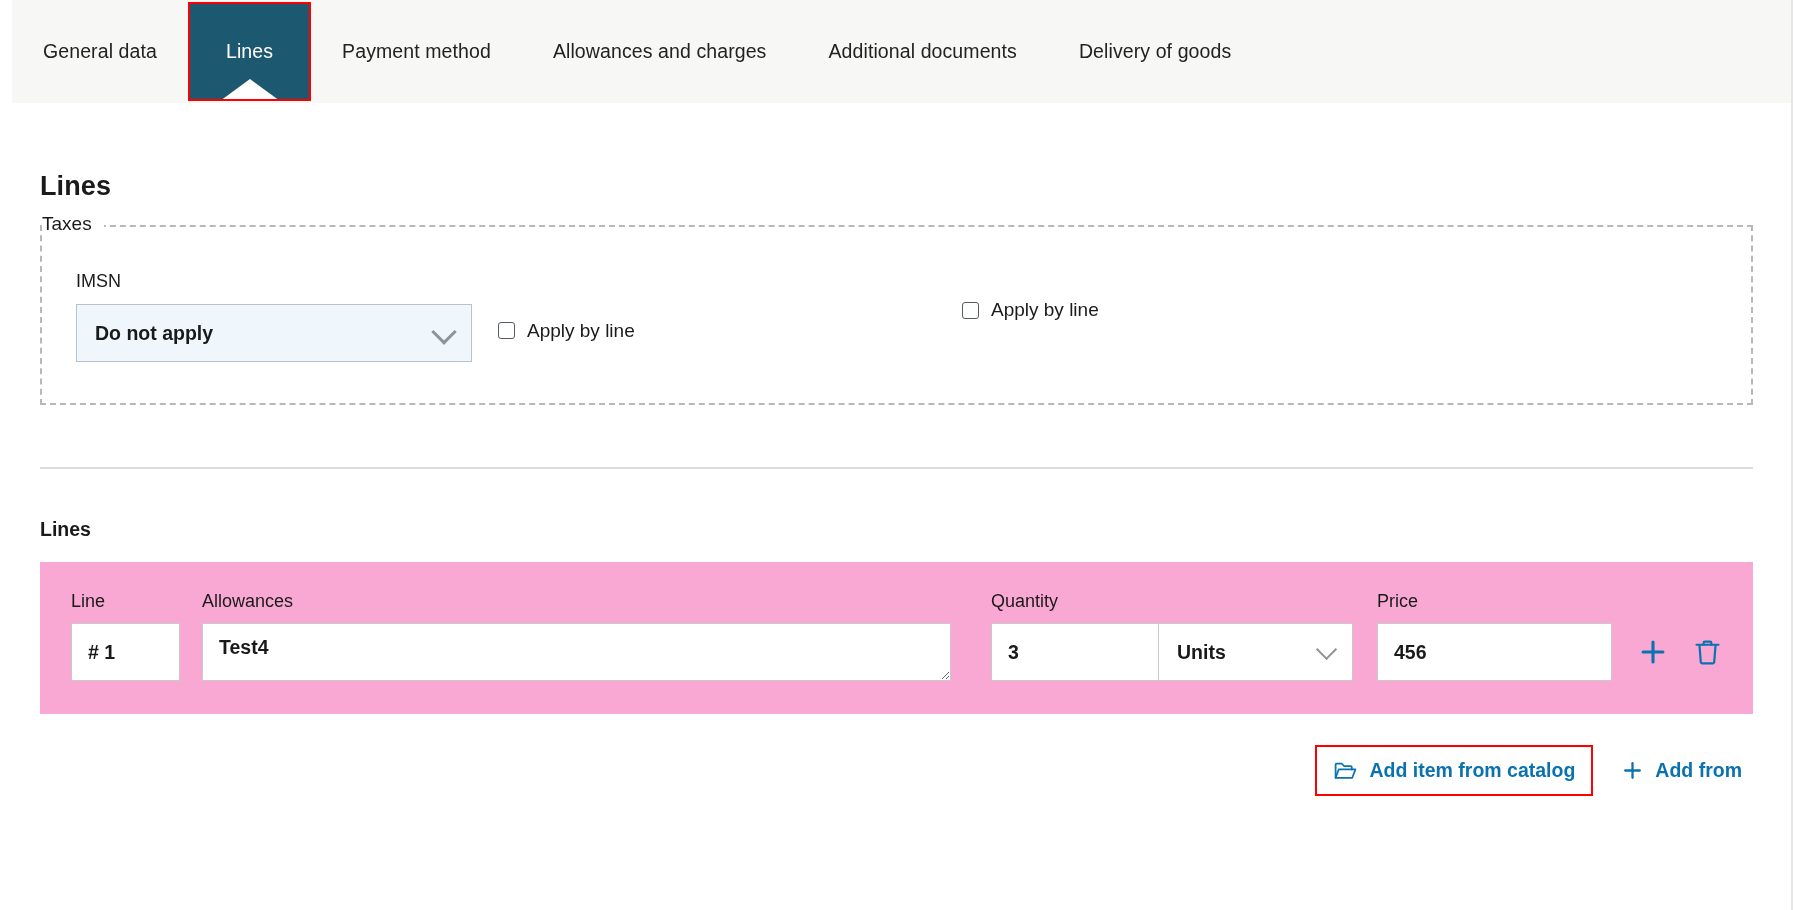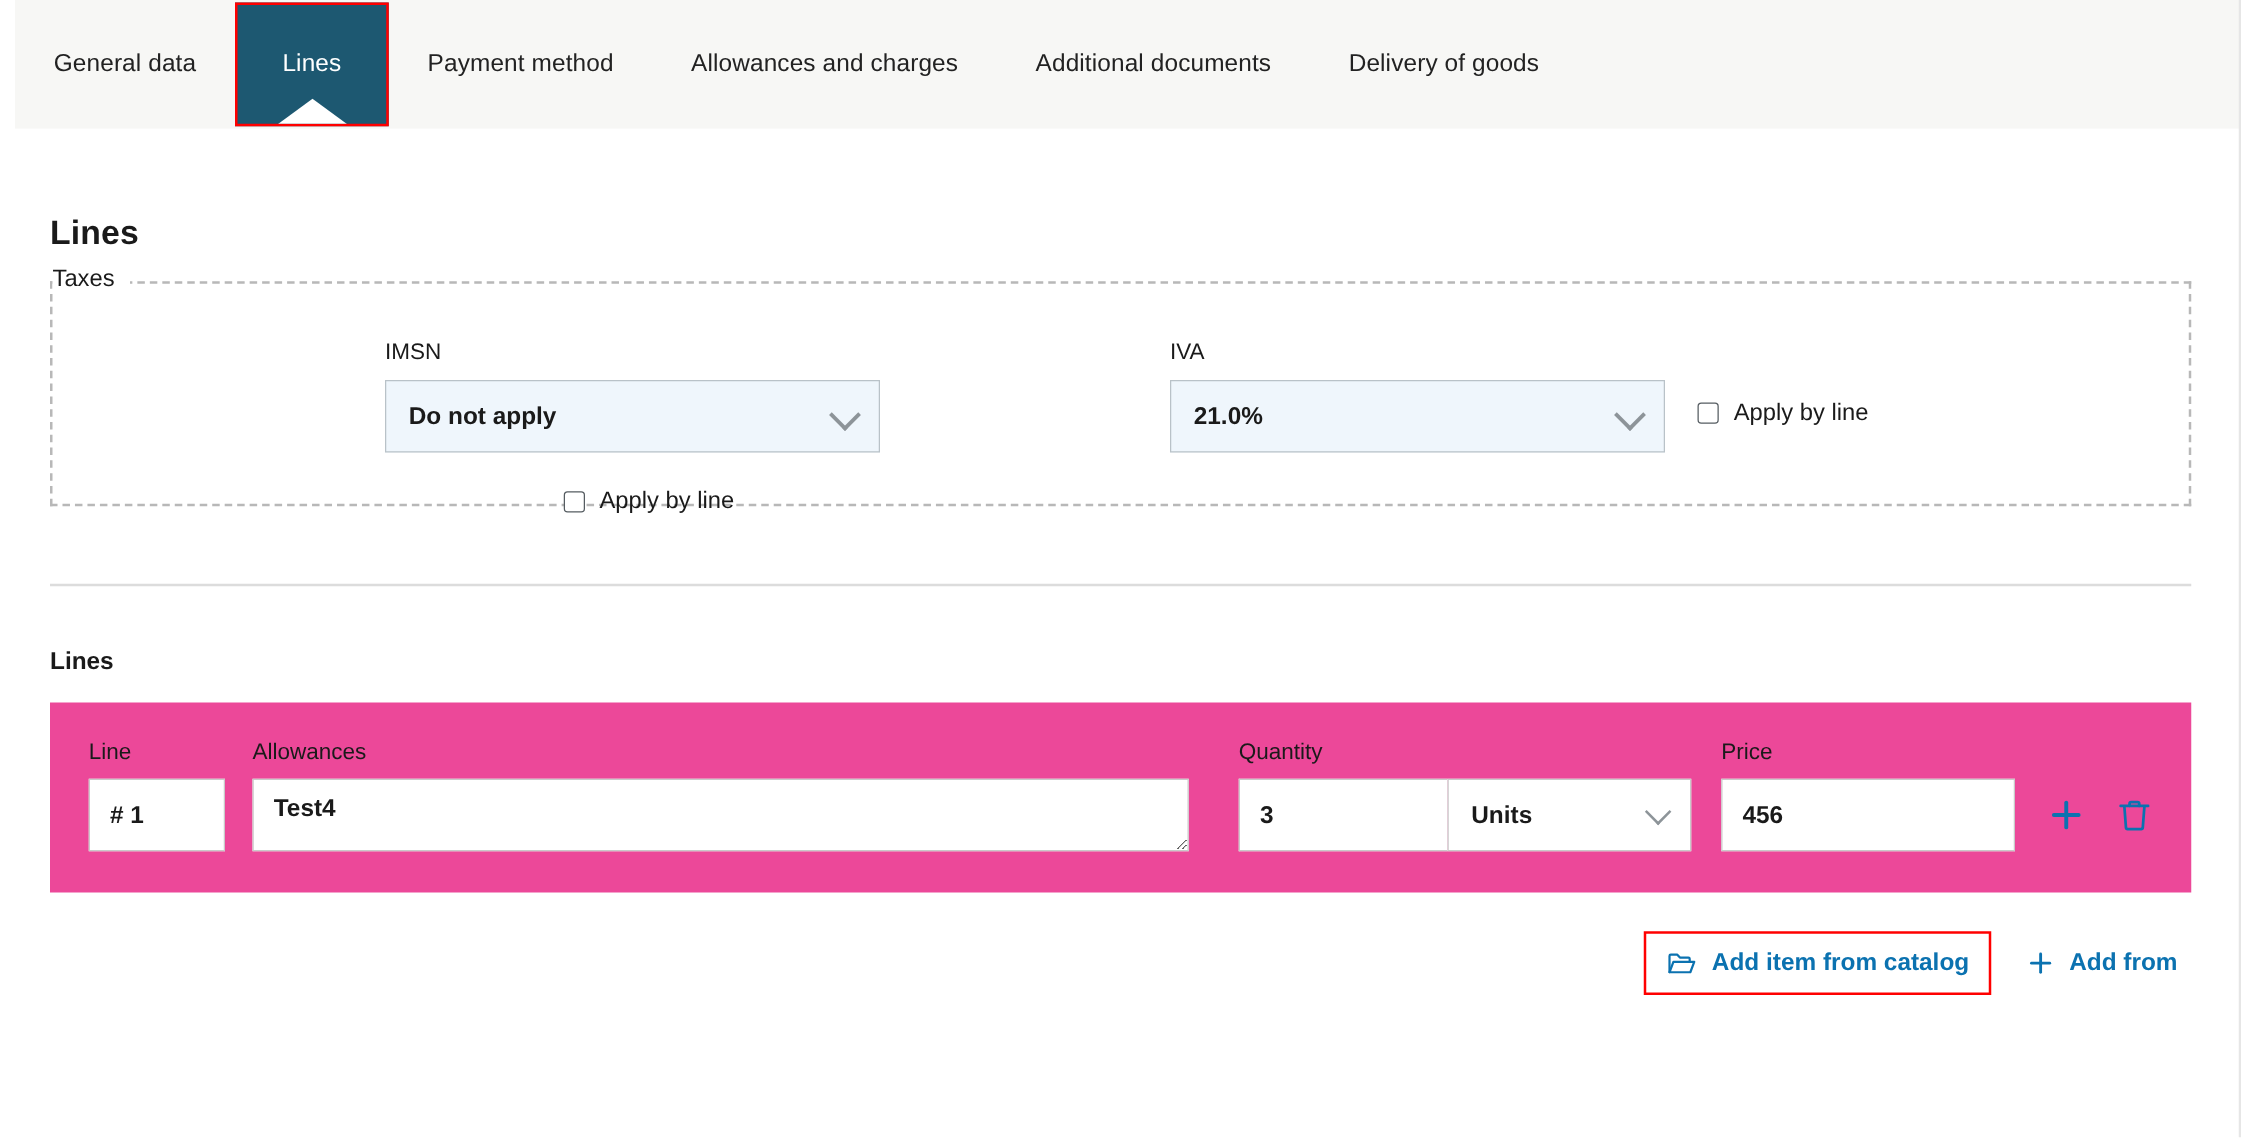--- a/index.html
+++ b/index.html
@@ -111,21 +111,21 @@
     display: flex;
     align-items: flex-start;
     padding-top: 18px;
   }
 
   .tax-group {
     display: flex;
     align-items: center;
   }
 
-  .tax-group.first { width: 860px; flex-direction: column; }
+  .tax-group.first { width: 860px; }
 
   .field-col { display: flex; flex-direction: column; }
 
   .field-label {
     font-size: 18px;
     color: #1a1a1a;
     margin-bottom: 12px;
     font-weight: normal;
   }
 
@@ -191,21 +191,21 @@
   .section-title {
     margin-top: 49px;
     font-size: 19.5px;
     font-weight: bold;
     color: #1a1a1a;
   }
 
   
   .lines-panel {
     margin-top: 21px;
-    background: #ec4899;
+    background: #f9a8d4;
     padding: 29px 31px 33px 31px;
   }
 
   .lines-head {
     display: flex;
     align-items: flex-end;
     font-size: 18px;
     color: #1a1a1a;
     margin-bottom: 11px;
   }
@@ -380,27 +380,20 @@
               <span class="chev"></span>
             </div>
           </div>
           <label class="cb-wrap">
             <span class="cb"></span>
             <span class="cb-label">Apply by line</span>
           </label>
         </div>
 
         <div class="tax-group">
-          <div class="field-col">
-            <span class="field-label">IVA</span>
-            <div class="select-box">
-              <span class="value">21.0%</span>
-              <span class="chev"></span>
-            </div>
-          </div>
           <label class="cb-wrap">
             <span class="cb"></span>
             <span class="cb-label">Apply by line</span>
           </label>
         </div>
 
       </div>
     </div>
 
     <div class="divider"></div>

